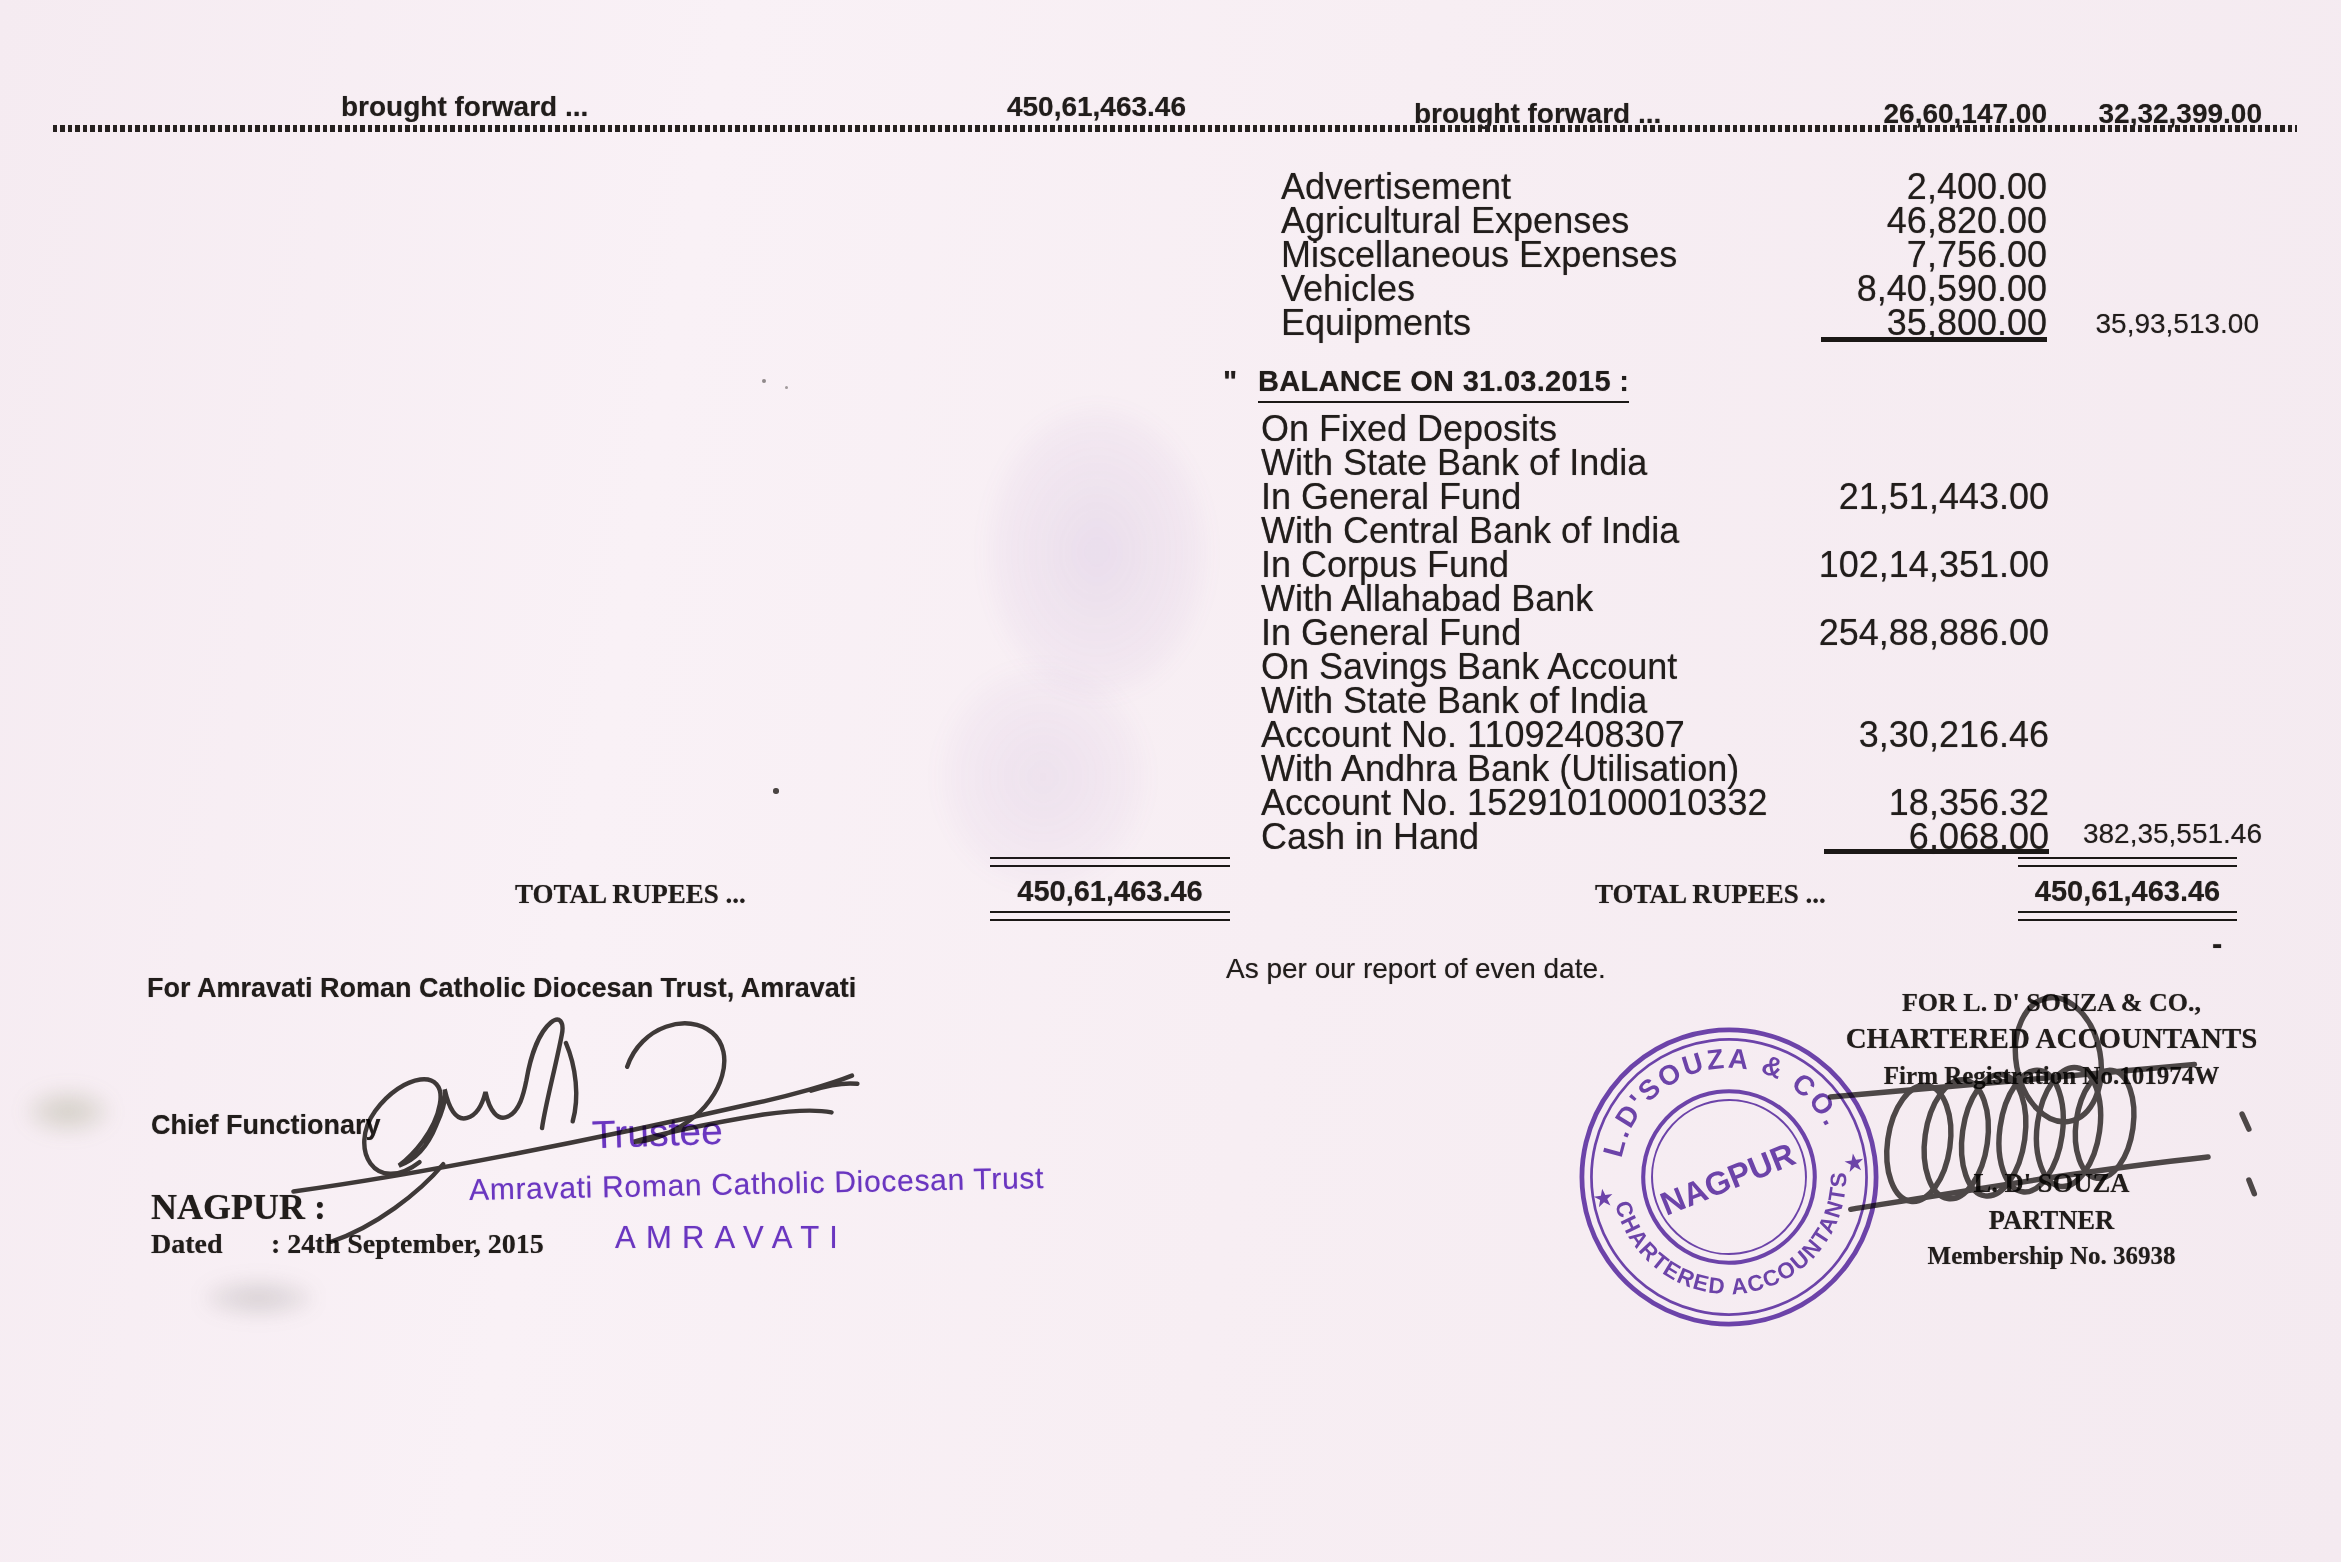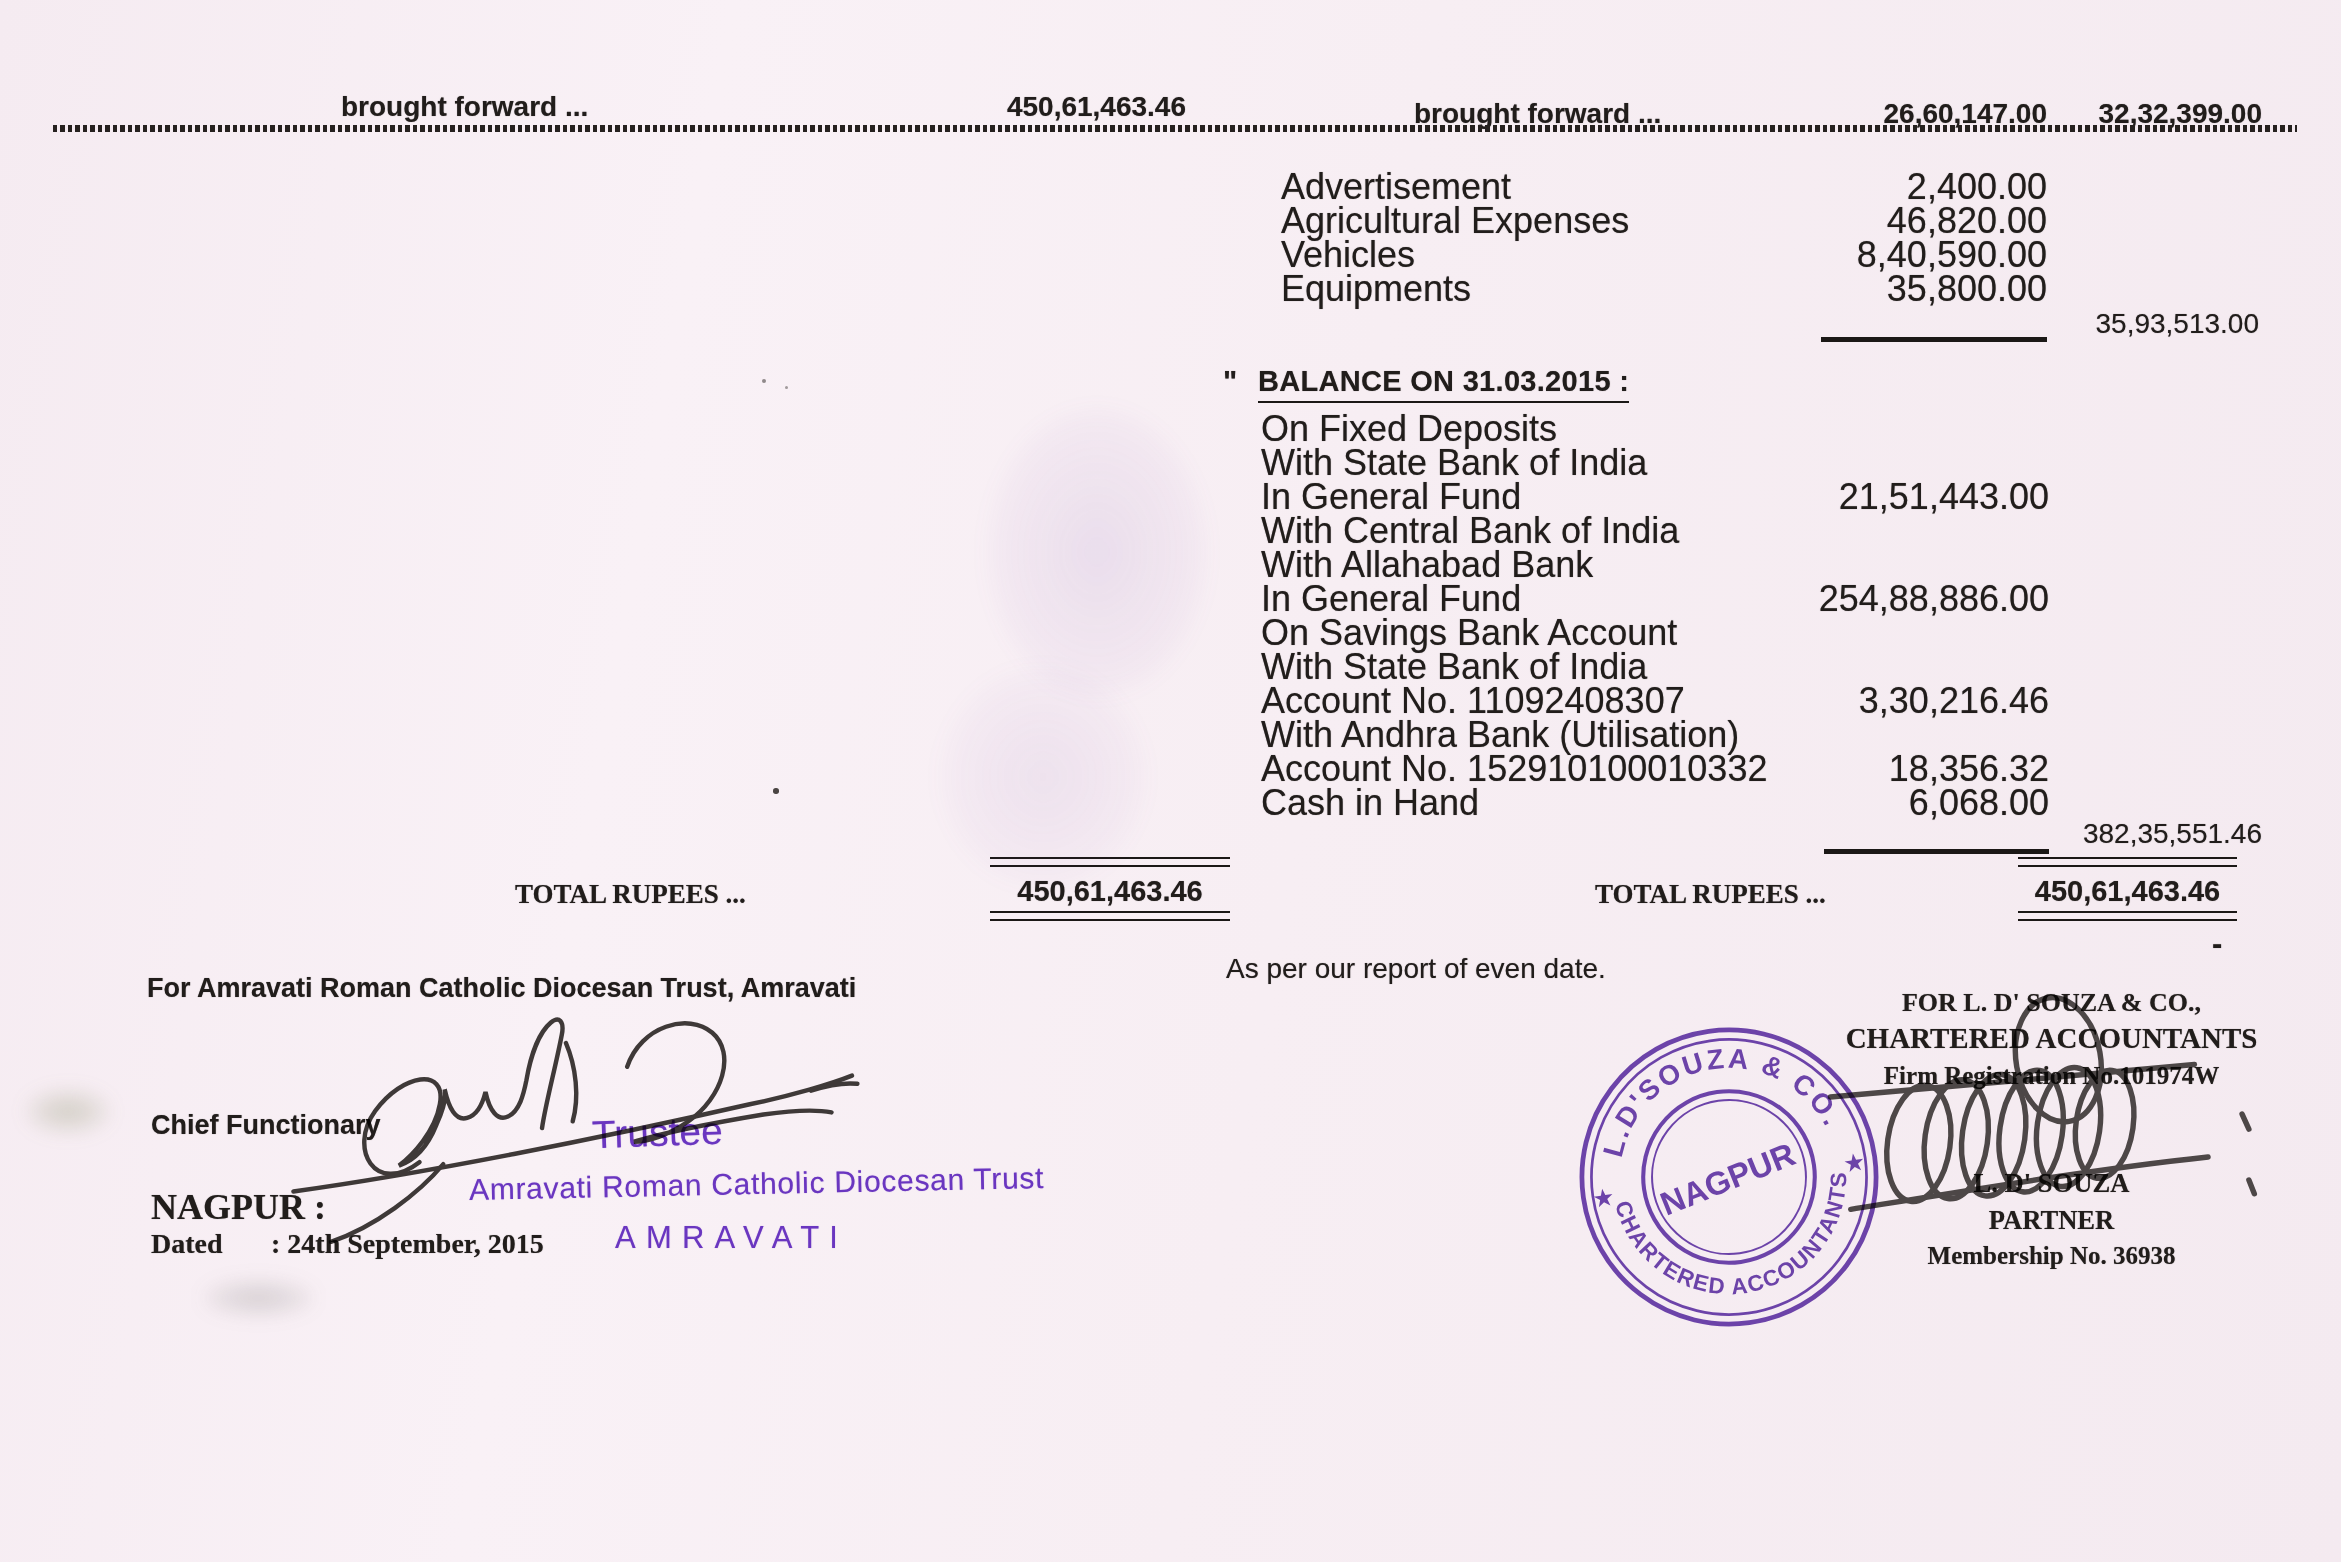--- a/index.html
+++ b/index.html
@@ -40,20 +40,24 @@
   <div class="abs rows exp ink" style="left:1281px;top:166px;width:766px;">
     <div class="row">
       <span>Advertisement</span>
       <span>2,400.00</span>
     </div>
     <div class="row">
       <span>Agricultural Expenses</span>
       <span>46,820.00</span>
     </div>
     <div class="row">
+      <span>Miscellaneous Expenses</span>
+      <span>7,756.00</span>
+    </div>
+    <div class="row">
       <span>Vehicles</span>
       <span>8,40,590.00</span>
     </div>
     <div class="row">
       <span>Equipments</span>
       <span>35,800.00</span>
     </div>
   </div>
   <div class="abs sans ink right" style="left:2067px;top:308px;width:192px;font-size:28px;">35,93,513.00</div>
   <div class="abs rule" style="left:1821px;top:337px;width:226px;"></div>
@@ -70,20 +74,24 @@
       <span>With State Bank of India</span>
       <span></span>
     </div>
     <div class="row">
       <span>In General Fund</span>
       <span>21,51,443.00</span>
     </div>
     <div class="row">
       <span>With Central Bank of India</span>
       <span></span>
+    </div>
+    <div class="row">
+      <span>In Corpus Fund</span>
+      <span>102,14,351.00</span>
     </div>
     <div class="row">
       <span>With Allahabad Bank</span>
       <span></span>
     </div>
     <div class="row">
       <span>In General Fund</span>
       <span>254,88,886.00</span>
     </div>
     <div class="row">

